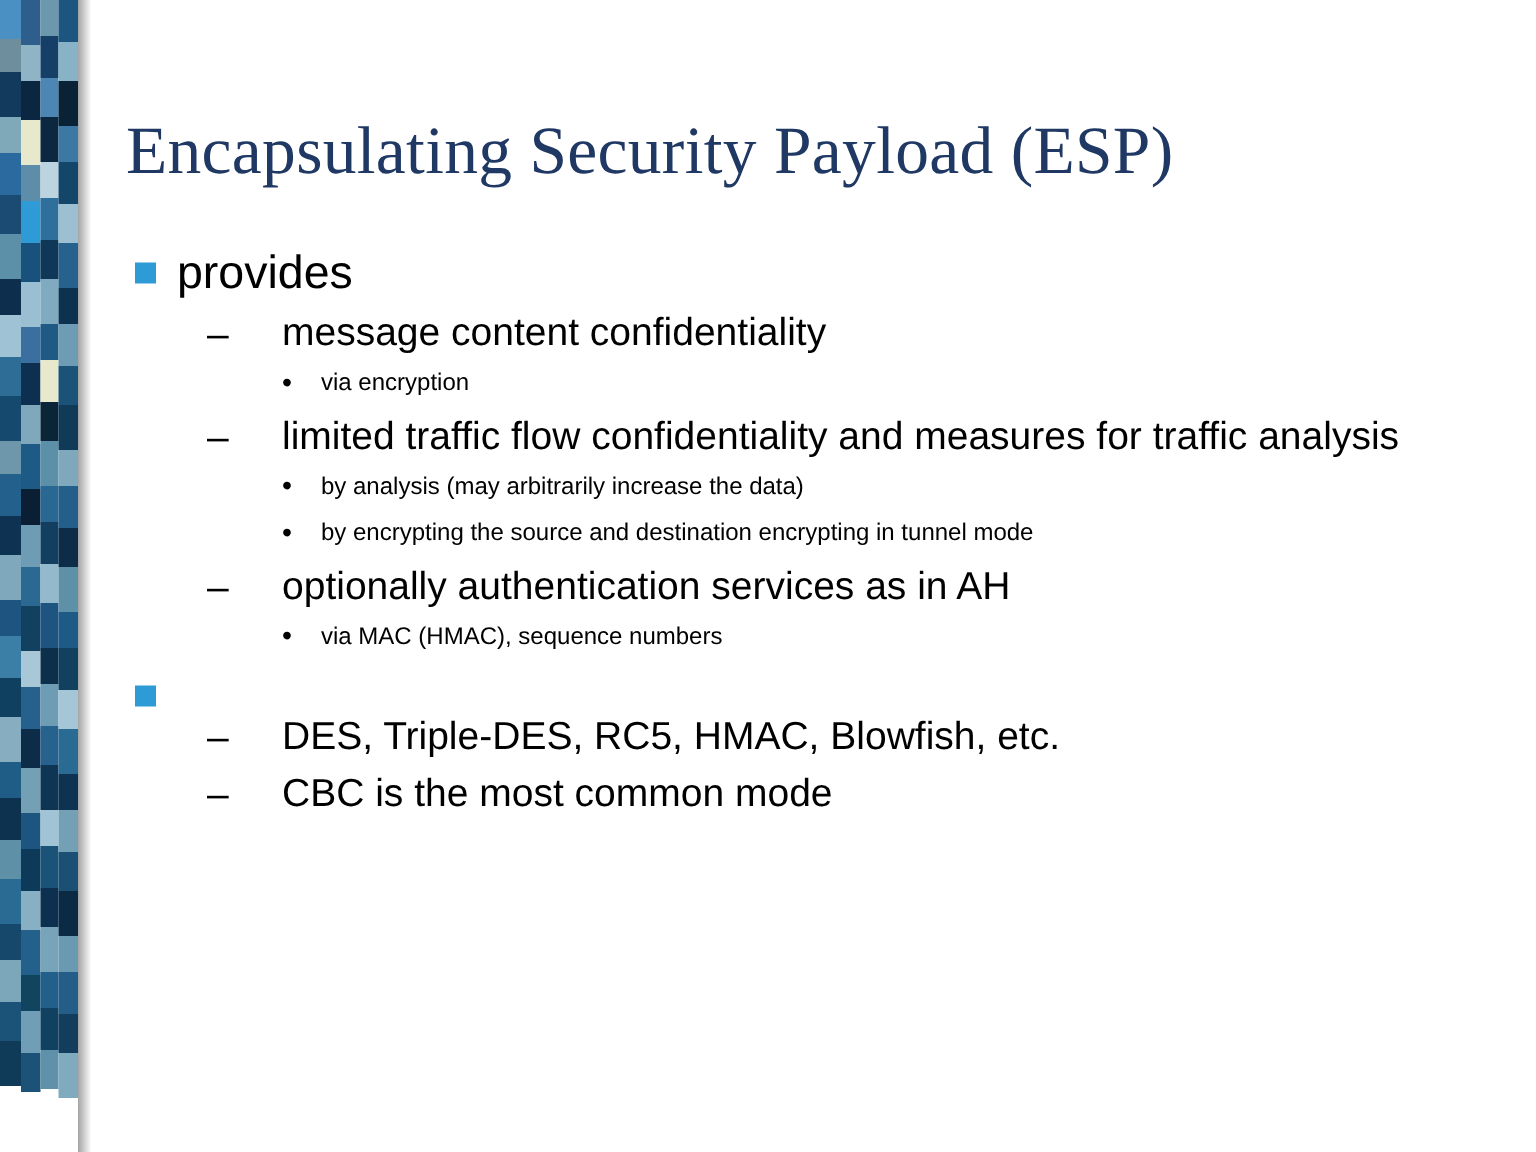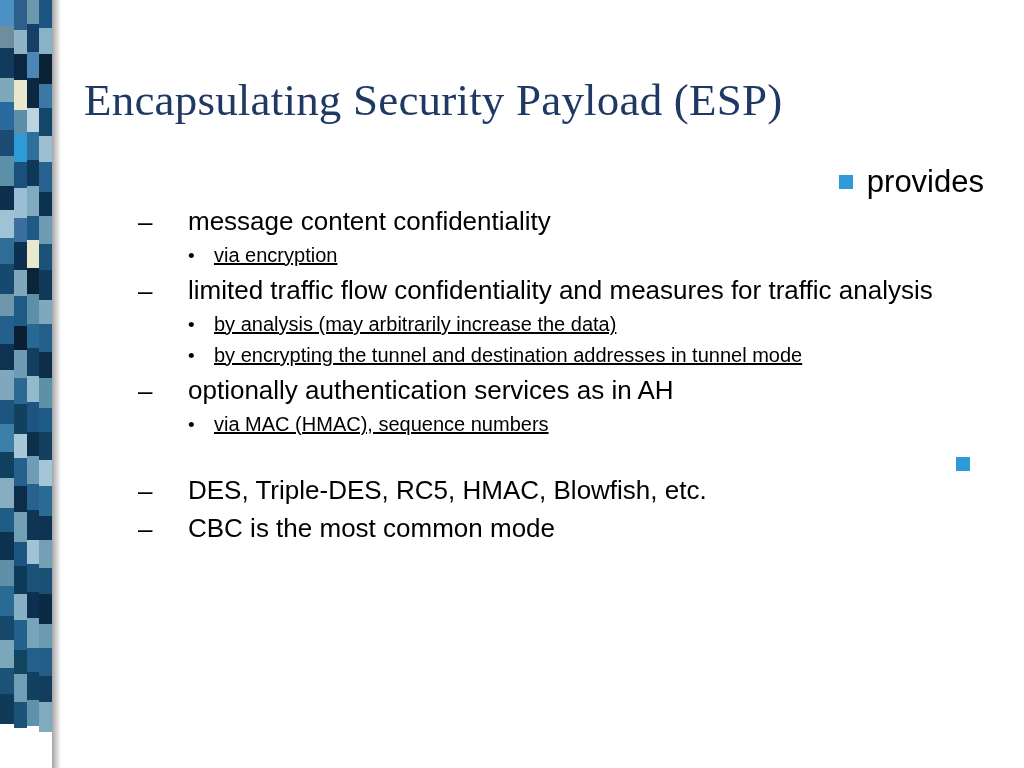--- a/index.html
+++ b/index.html
@@ -73,21 +73,20 @@
   .line {
     display: flex;
     align-items: flex-start;
     color: #000000;
   }
 
   
   .lvl1 {
     margin-top: 4px;
     margin-bottom: 2px;
-    justify-content: flex-end;
   }
   .lvl1 .bullet {
     width: 34px;
     flex: 0 0 34px;
     padding-top: 13px;
   }
   .lvl1 .sq {
     display: block;
     width: 14px;
     height: 14px;
@@ -124,24 +123,23 @@
   .lvl3 .bullet {
     width: 26px;
     flex: 0 0 26px;
     font-size: 19px;
     line-height: 30px;
     padding-left: 104px;
     box-sizing: content-box;
     text-align: left;
   }
   .lvl3 .txt {
-    font-size: 20px;
+    font-size: 16px;
     line-height: 29px;
     max-width: 740px;
-    text-decoration: underline;
   }
 </style>
 </head>
 <body>
 
 <div class="slide">
 
   <div class="left-band">
     <div class="band-col a">
         <div class="band-cell" style="height: 26px; background: rgb(74, 144, 194);"></div>
@@ -282,21 +280,21 @@
       <div class="line lvl2">
         <div class="bullet">–</div>
         <div class="txt">limited traffic flow confidentiality and measures for traffic analysis</div>
       </div>
       <div class="line lvl3">
         <div class="bullet">•</div>
         <div class="txt">by analysis (may arbitrarily increase the data)</div>
       </div>
       <div class="line lvl3">
         <div class="bullet">•</div>
-        <div class="txt">by encrypting the tunnel and destination addresses in tunnel mode</div>
+        <div class="txt">by encrypting the source and destination encrypting in tunnel mode</div>
       </div>
       <div class="line lvl2">
         <div class="bullet">–</div>
         <div class="txt">optionally authentication services as in AH</div>
       </div>
       <div class="line lvl3">
         <div class="bullet">•</div>
         <div class="txt">via MAC (HMAC), sequence numbers</div>
       </div>
       <div class="line lvl1">

